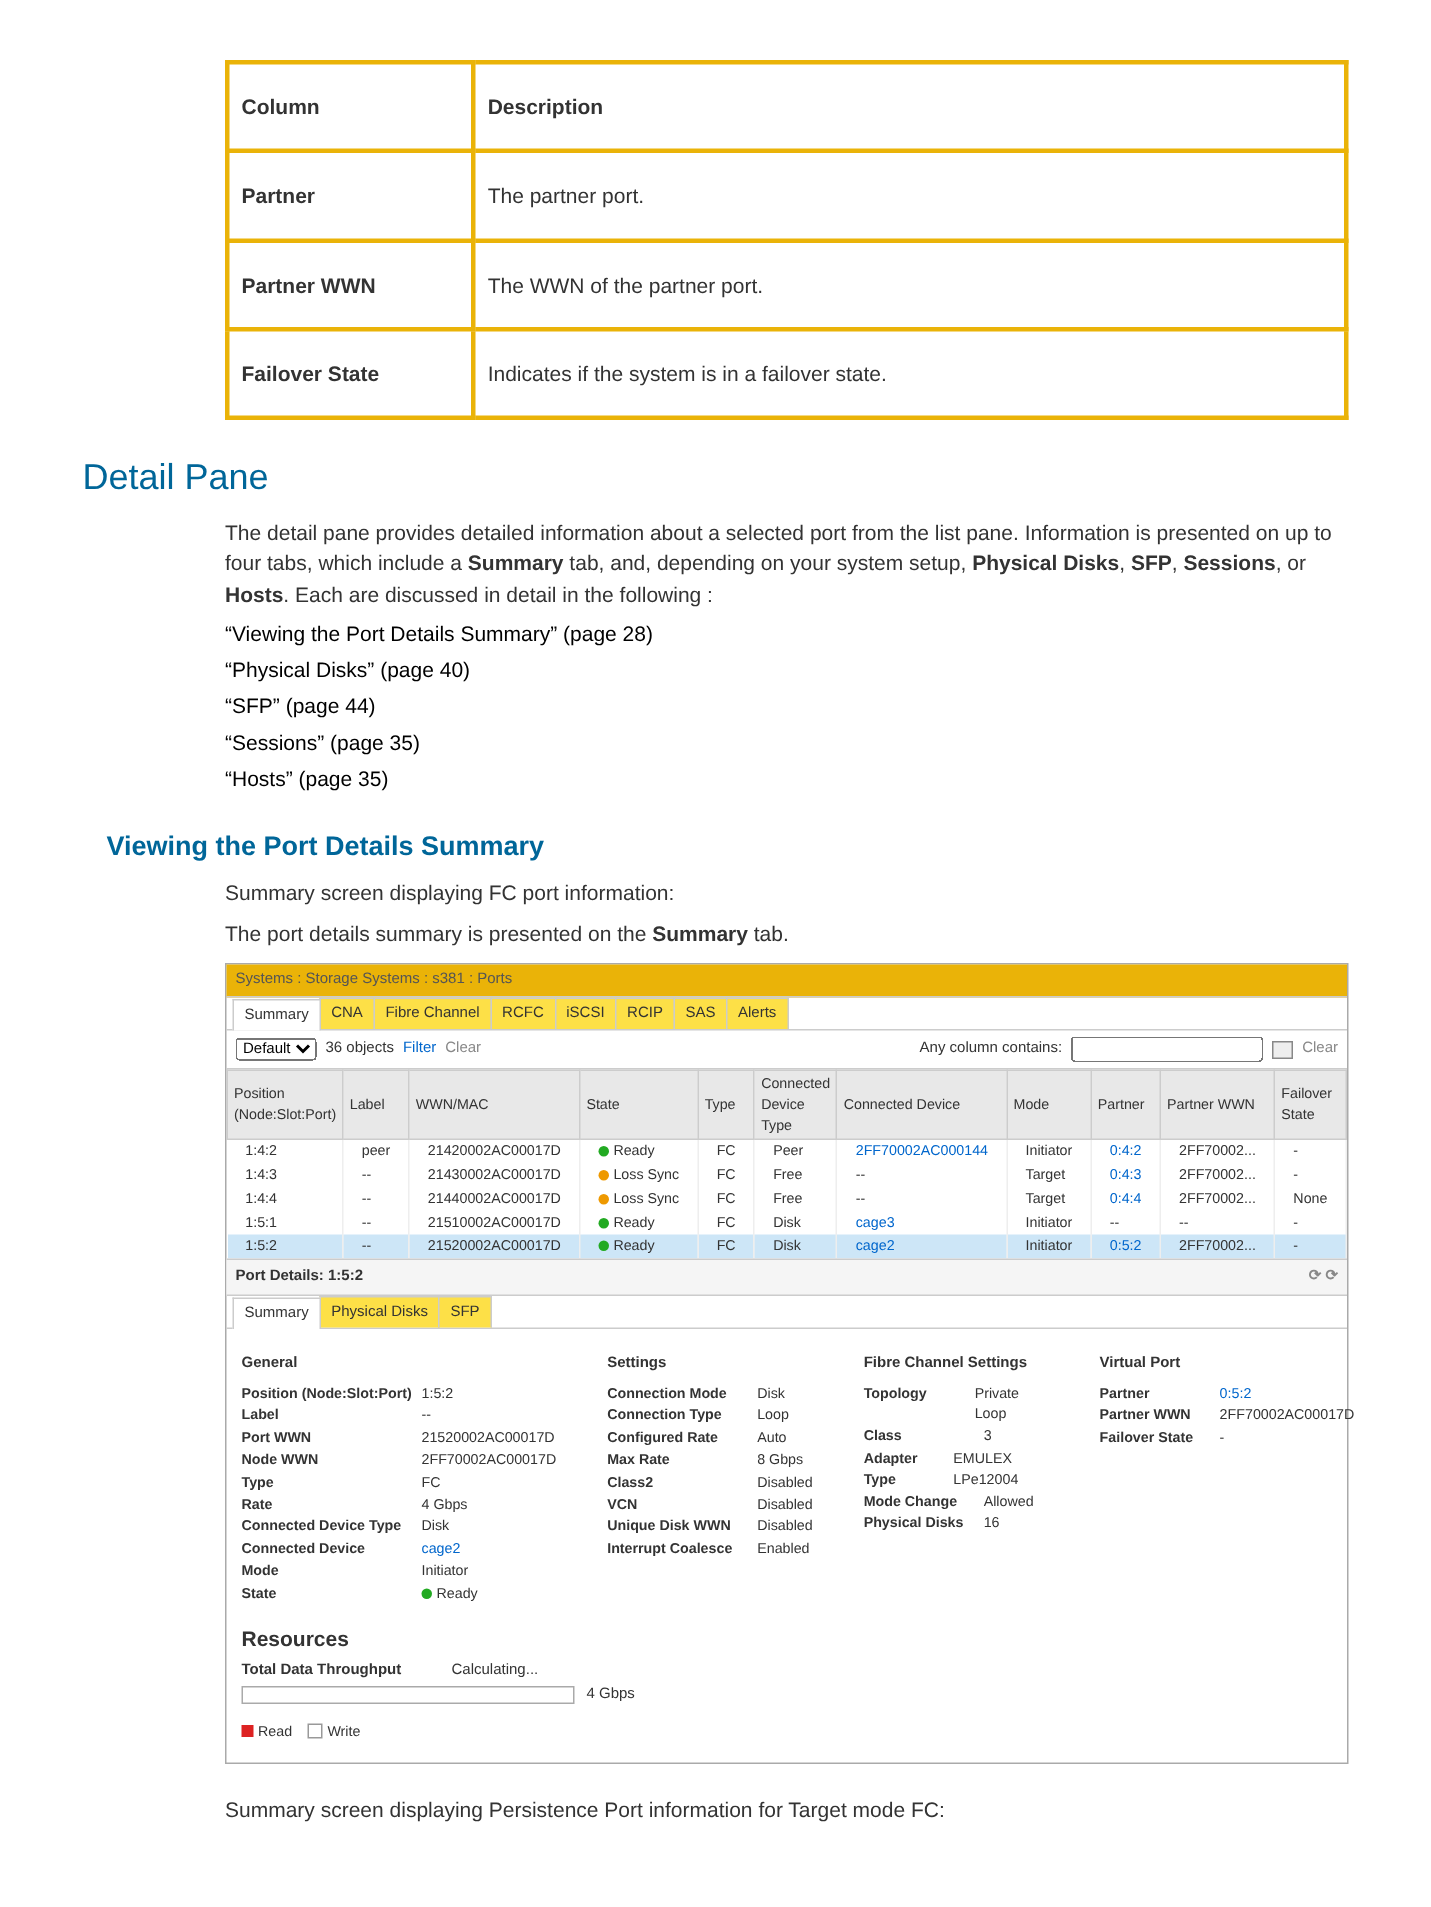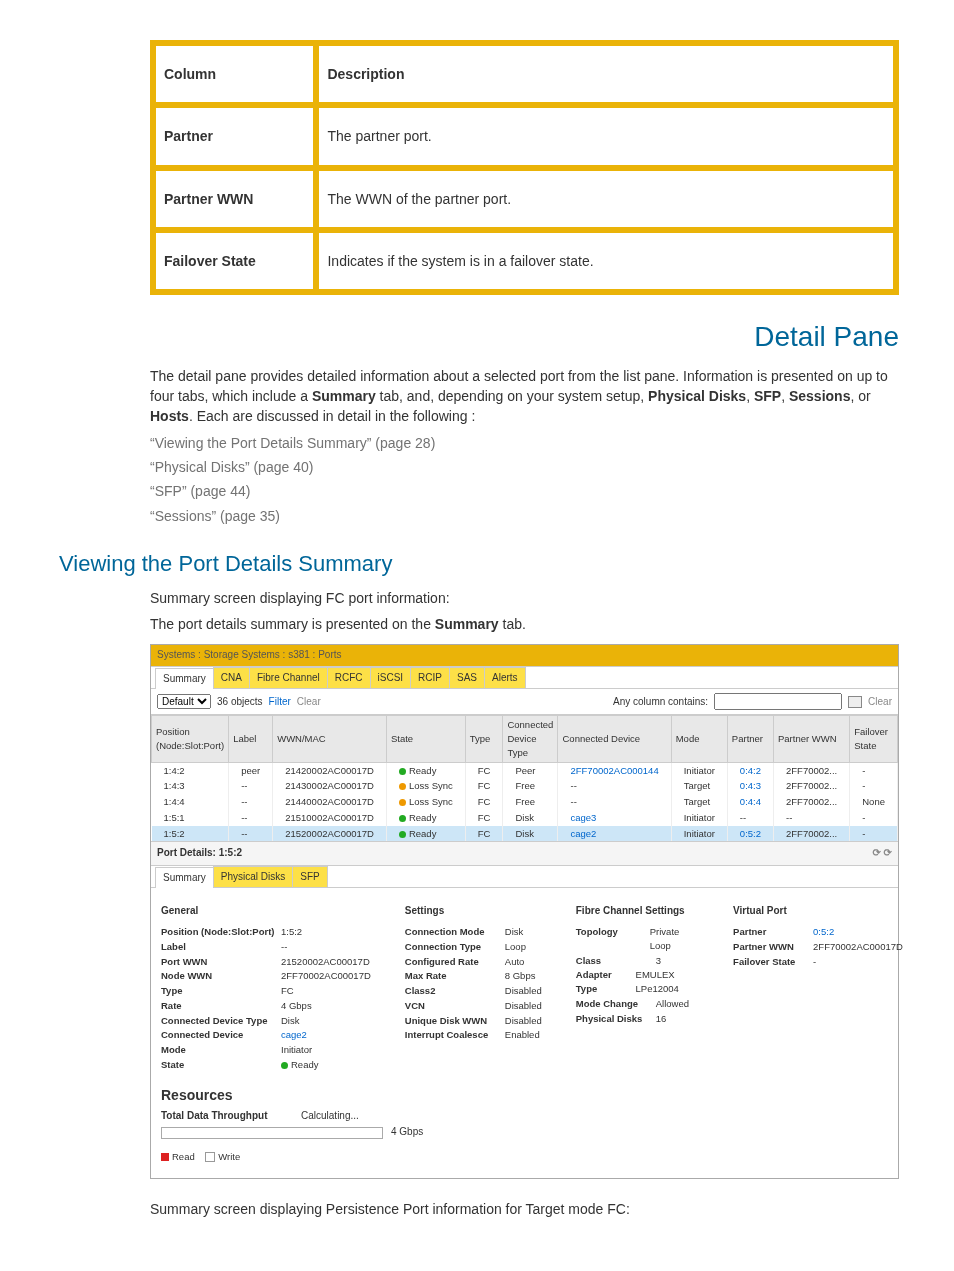--- a/index.html
+++ b/index.html
@@ -12,47 +12,46 @@
     line-height: 1.45;
   }
   table.defs {
     border-collapse: collapse;
     width: 100%;
     margin-bottom: 22px;
     margin-left: 95px;
     width: calc(100% - 95px);
   }
   table.defs th, table.defs td {
-    border: 6px solid #eab308;
+    border: 3px solid #eab308;
     padding: 18px 8px;
     text-align: left;
     font-size: 14px;
     vertical-align: top;
   }
   table.defs th {
     font-weight: bold;
   }
   h2.section-blue {
     color: #006699;
     font-weight: normal;
-    font-size: 28px;
+    font-size: 24px;
     margin: 18px 0 8px 0;
-    text-align: right;
   }
   h1.main-blue {
     color: #006699;
-    font-weight: normal;
-    font-size: 22px;
-    margin: 22px 0 8px 4px;
+    font-weight: bold;
+    font-size: 18px;
+    margin: 22px 0 8px 16px;
   }
   .body-indent {
     margin-left: 95px;
   }
   .link {
-    color: #737373;
+    color: #000000;
     margin: 4px 0;
   }
   p { margin: 6px 0; }
   strong { font-weight: bold; }
   
   .shot {
     margin: 10px 0 20px 95px;
     border: 1px solid #aaa;
     background: #fff;
     font-family: Tahoma, Arial, sans-serif;
@@ -227,20 +226,21 @@
 <h2 class="section-blue">Detail Pane</h2>
 <div class="body-indent">
   <p>
     <span>The detail pane provides detailed information about a selected port from the list pane. Information is presented on up to four tabs, which include a </span><strong>Summary</strong><span> tab, and, depending on your system setup, </span><strong>Physical Disks</strong><span>, </span><strong>SFP</strong><span>, </span><strong>Sessions</strong><span>, or </span><strong>Hosts</strong><span>. Each are discussed in detail in the following :</span>
   </p>
   <div id="detail-links">
       <p class="link">“Viewing the Port Details Summary” (page 28)</p>
       <p class="link">“Physical Disks” (page 40)</p>
       <p class="link">“SFP” (page 44)</p>
       <p class="link">“Sessions” (page 35)</p>
+      <p class="link">“Hosts” (page 35)</p>
     </div>
 </div>
 
 <h1 class="main-blue">Viewing the Port Details Summary</h1>
 <div class="body-indent">
   <p>Summary screen displaying FC port information:</p>
   <p>
     <span>The port details summary is presented on the </span><strong>Summary</strong><span> tab.</span>
   </p>
 </div>

